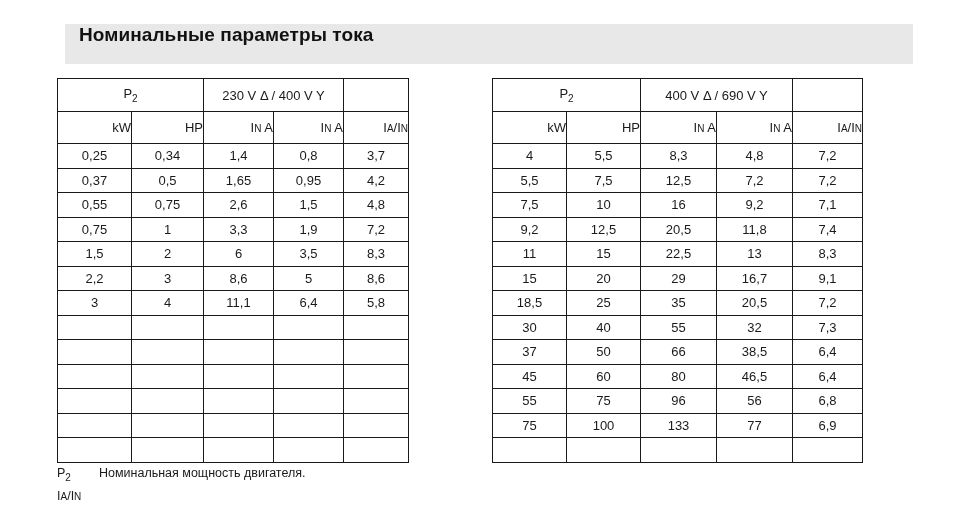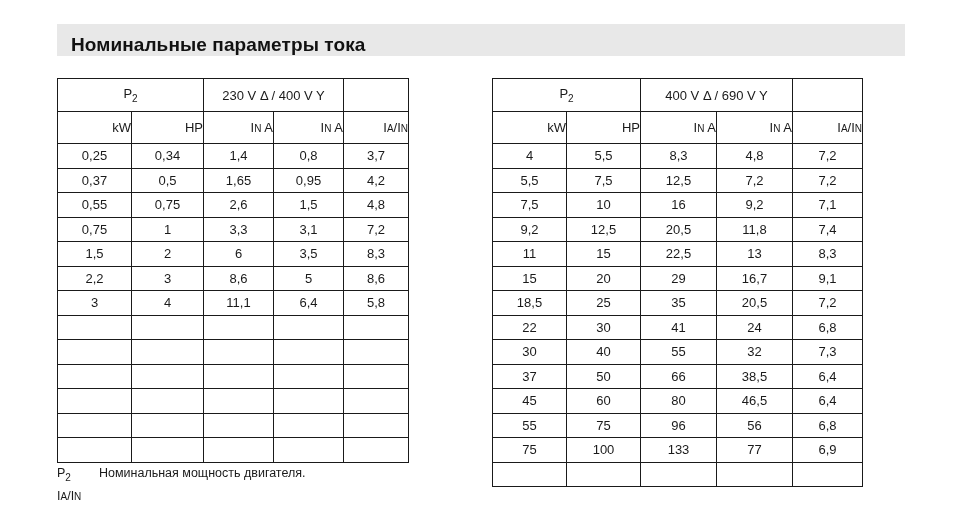--- a/index.html
+++ b/index.html
@@ -11,27 +11,27 @@
     height: 532px;
     background: #ffffff;
     font-family: "Liberation Sans", sans-serif;
     color: #1a1a1a;
     position: relative;
     overflow: hidden;
   }
 
   .page-title-bar {
     position: absolute;
-    left: 57px;
+    left: 65px;
     top: 24px;
     width: 848px;
-    height: 32px;
+    height: 40px;
     background: #e8e8e8;
     display: flex;
-    align-items: flex-end;
+    align-items: flex-start;
   }
   .page-title-bar .title-text {
     font-size: 19px;
     font-weight: bold;
     color: #111;
     padding-left: 14px;
     letter-spacing: 0.1px;
   }
 
   .tables-area {
@@ -161,21 +161,21 @@
         <td><span>0,55</span></td>
         <td><span>0,75</span></td>
         <td><span>2,6</span></td>
         <td><span>1,5</span></td>
         <td><span>4,8</span></td>
       </tr>
       <tr class="data-row">
         <td><span>0,75</span></td>
         <td><span>1</span></td>
         <td><span>3,3</span></td>
-        <td><span>3,1</span></td>
+        <td><span>1,9</span></td>
         <td><span>7,2</span></td>
       </tr>
       <tr class="data-row">
         <td><span>1,5</span></td>
         <td><span>2</span></td>
         <td><span>6</span></td>
         <td><span>3,5</span></td>
         <td><span>8,3</span></td>
       </tr>
       <tr class="data-row">
@@ -309,27 +309,20 @@
         <td><span>9,1</span></td>
       </tr>
       <tr class="data-row">
         <td><span>18,5</span></td>
         <td><span>25</span></td>
         <td><span>35</span></td>
         <td><span>20,5</span></td>
         <td><span>7,2</span></td>
       </tr>
       <tr class="data-row">
-        <td><span>22</span></td>
-        <td><span>30</span></td>
-        <td><span>41</span></td>
-        <td><span>24</span></td>
-        <td><span>6,8</span></td>
-      </tr>
-      <tr class="data-row">
         <td><span>30</span></td>
         <td><span>40</span></td>
         <td><span>55</span></td>
         <td><span>32</span></td>
         <td><span>7,3</span></td>
       </tr>
       <tr class="data-row">
         <td><span>37</span></td>
         <td><span>50</span></td>
         <td><span>66</span></td>

